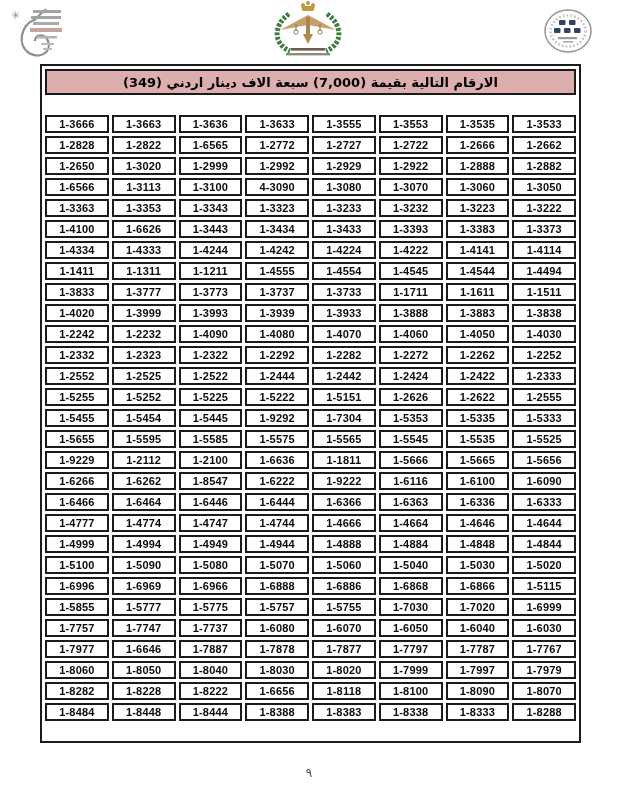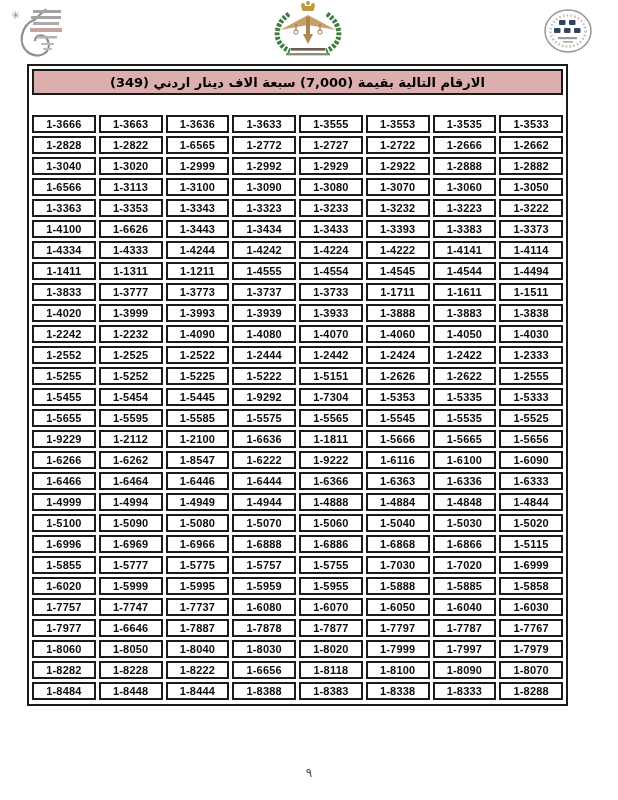--- a/index.html
+++ b/index.html
@@ -11,23 +11,23 @@
   .page { position:absolute; inset:0; }
 
   
   .logo { position:absolute; }
   .logo-left   { left:6px;  top:4px;  width:60px; height:62px; }
   .logo-center { left:263px; top:0px;  width:90px; height:60px; }
   .logo-right  { left:541px; top:6px;  width:54px; height:52px; }
 
   
   .table-wrap {
-    position:absolute; left:27px; top:64px; width:541px;
+    position:absolute; left:40px; top:64px; width:541px;
     box-sizing:border-box; border:2px solid #1b1b1b; background:#ffffff;
-    padding-bottom:1px;
+    padding-bottom:17px;
   }
   .title-bar {
     margin:3px 3px 0 3px; box-sizing:border-box;
     border:2px solid #1b1b1b; height:26px;
     display:flex; align-items:center; justify-content:center;
   }
   .title-bar span {
     font-family:"DejaVu Sans", sans-serif;
     direction:rtl; unicode-bidi:plaintext;
     font-weight:bold; font-size:13px; color:#000; white-space:nowrap;
@@ -125,34 +125,34 @@
             <td>1-2828</td>
             <td>1-2822</td>
             <td>1-6565</td>
             <td>1-2772</td>
             <td>1-2727</td>
             <td>1-2722</td>
             <td>1-2666</td>
             <td>1-2662</td>
           </tr>
           <tr>
-            <td>1-3040</td>
+            <td>1-2650</td>
             <td>1-3020</td>
             <td>1-2999</td>
             <td>1-2992</td>
             <td>1-2929</td>
             <td>1-2922</td>
             <td>1-2888</td>
             <td>1-2882</td>
           </tr>
           <tr>
             <td>1-6566</td>
             <td>1-3113</td>
             <td>1-3100</td>
-            <td>1-3090</td>
+            <td>4-3090</td>
             <td>1-3080</td>
             <td>1-3070</td>
             <td>1-3060</td>
             <td>1-3050</td>
           </tr>
           <tr>
             <td>1-3363</td>
             <td>1-3353</td>
             <td>1-3343</td>
             <td>1-3323</td>
@@ -215,20 +215,30 @@
             <td>1-2242</td>
             <td>1-2232</td>
             <td>1-4090</td>
             <td>1-4080</td>
             <td>1-4070</td>
             <td>1-4060</td>
             <td>1-4050</td>
             <td>1-4030</td>
           </tr>
           <tr>
+            <td>1-2332</td>
+            <td>1-2323</td>
+            <td>1-2322</td>
+            <td>1-2292</td>
+            <td>1-2282</td>
+            <td>1-2272</td>
+            <td>1-2262</td>
+            <td>1-2252</td>
+          </tr>
+          <tr>
             <td>1-2552</td>
             <td>1-2525</td>
             <td>1-2522</td>
             <td>1-2444</td>
             <td>1-2442</td>
             <td>1-2424</td>
             <td>1-2422</td>
             <td>1-2333</td>
           </tr>
           <tr>
@@ -285,20 +295,30 @@
             <td>1-6466</td>
             <td>1-6464</td>
             <td>1-6446</td>
             <td>1-6444</td>
             <td>1-6366</td>
             <td>1-6363</td>
             <td>1-6336</td>
             <td>1-6333</td>
           </tr>
           <tr>
+            <td>1-4777</td>
+            <td>1-4774</td>
+            <td>1-4747</td>
+            <td>1-4744</td>
+            <td>1-4666</td>
+            <td>1-4664</td>
+            <td>1-4646</td>
+            <td>1-4644</td>
+          </tr>
+          <tr>
             <td>1-4999</td>
             <td>1-4994</td>
             <td>1-4949</td>
             <td>1-4944</td>
             <td>1-4888</td>
             <td>1-4884</td>
             <td>1-4848</td>
             <td>1-4844</td>
           </tr>
           <tr>
@@ -325,30 +345,20 @@
             <td>1-5855</td>
             <td>1-5777</td>
             <td>1-5775</td>
             <td>1-5757</td>
             <td>1-5755</td>
             <td>1-7030</td>
             <td>1-7020</td>
             <td>1-6999</td>
           </tr>
           <tr>
-            <td>1-6020</td>
-            <td>1-5999</td>
-            <td>1-5995</td>
-            <td>1-5959</td>
-            <td>1-5955</td>
-            <td>1-5888</td>
-            <td>1-5885</td>
-            <td>1-5858</td>
-          </tr>
-          <tr>
             <td>1-7757</td>
             <td>1-7747</td>
             <td>1-7737</td>
             <td>1-6080</td>
             <td>1-6070</td>
             <td>1-6050</td>
             <td>1-6040</td>
             <td>1-6030</td>
           </tr>
           <tr>

